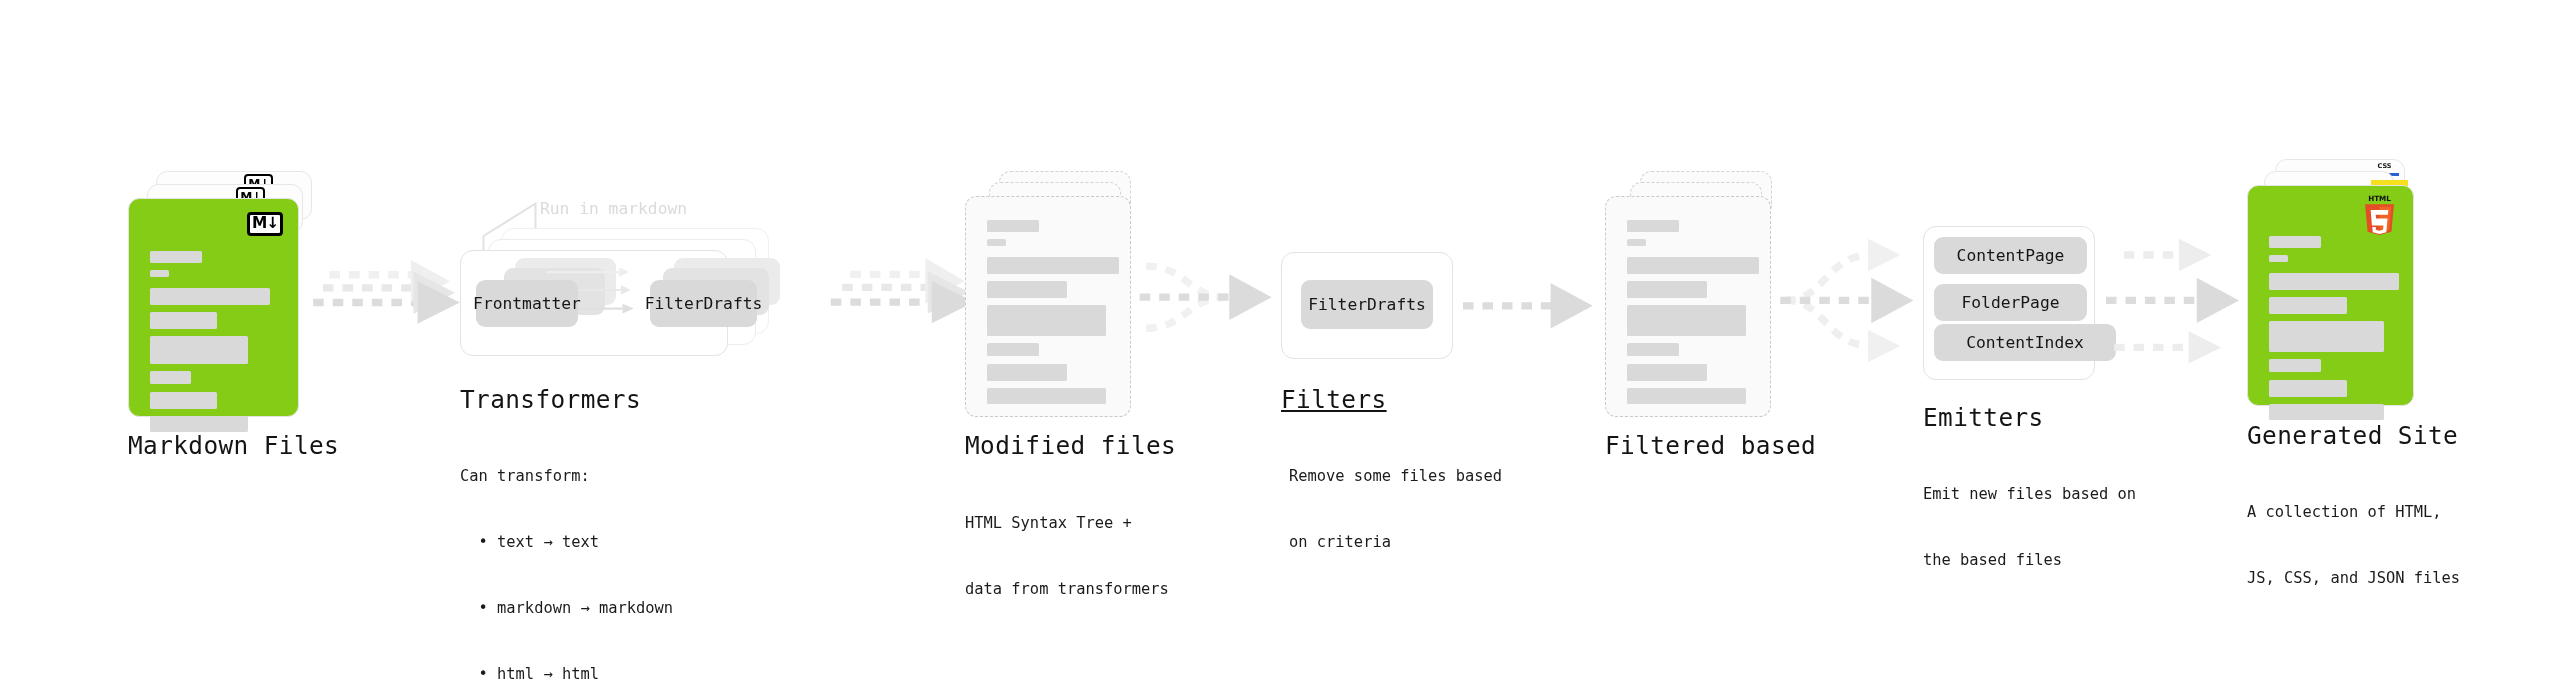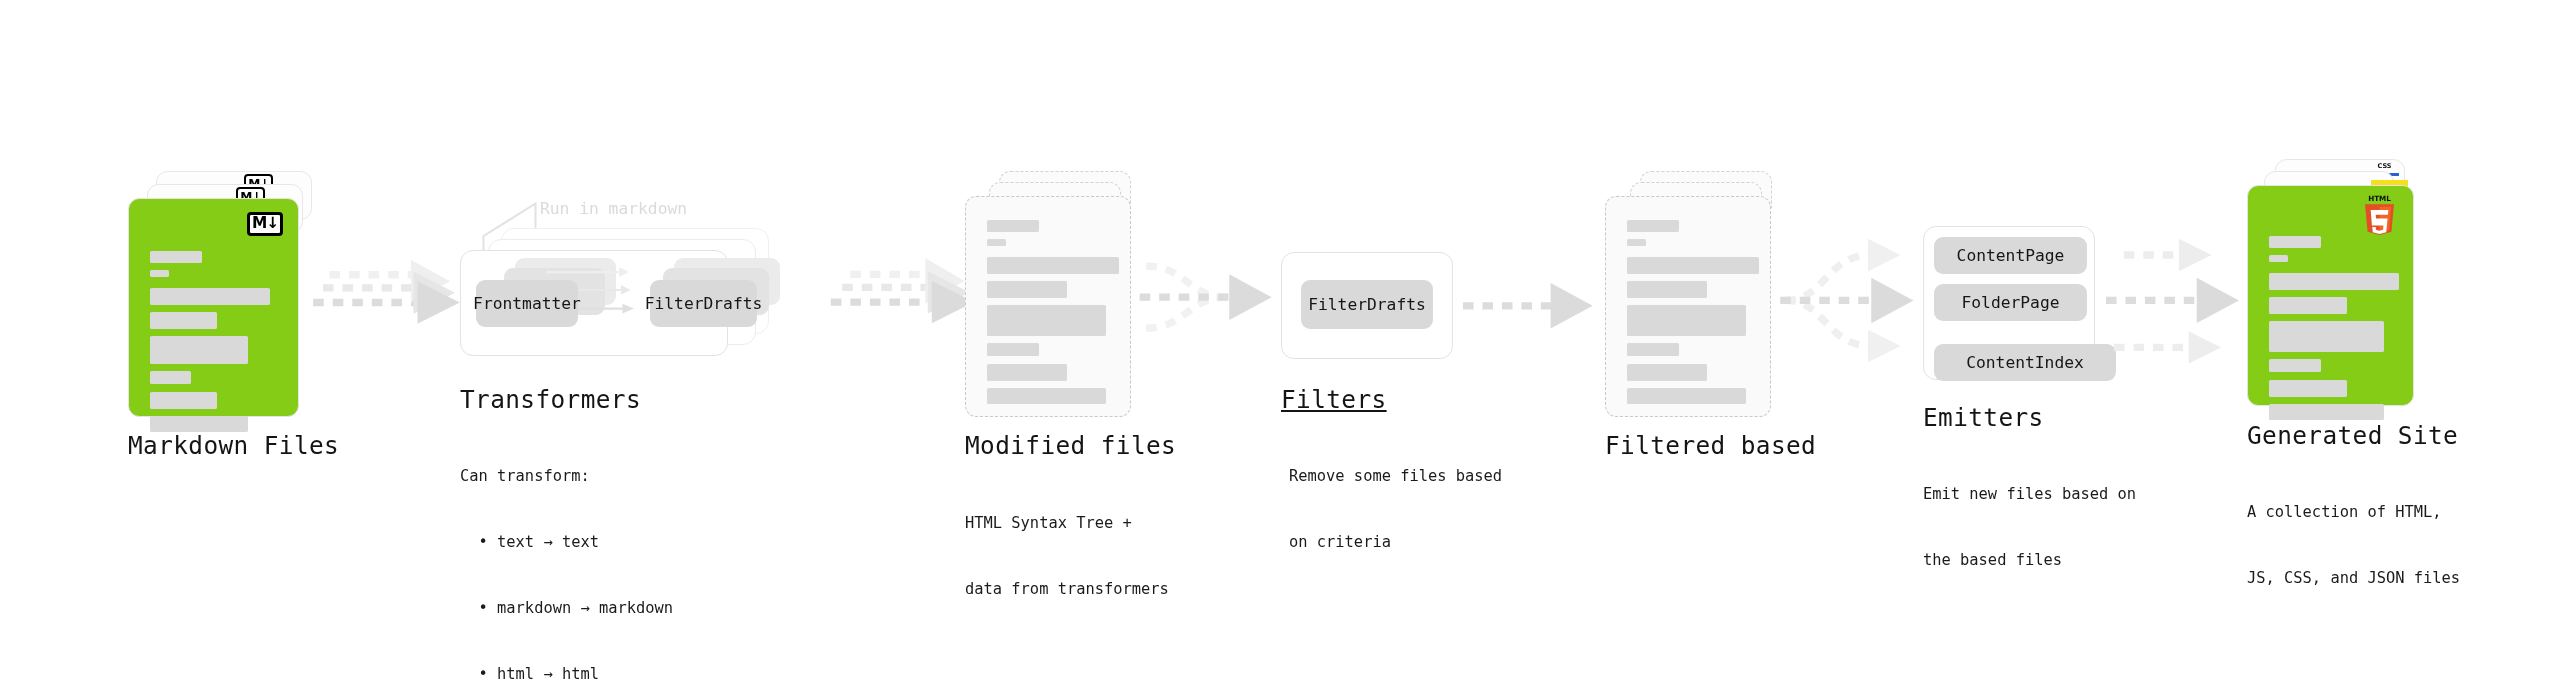--- a/index.html
+++ b/index.html
@@ -247,21 +247,21 @@
     </g>
     <polygon points="108,2 148,22 108,42" fill="#f0f0f0"></polygon>
     <polygon points="108,114 148,134 108,154" fill="#f0f0f0"></polygon>
     <polygon points="112,50 164,78 112,106" fill="#dbdbdb"></polygon>
   </svg>
 
   <div class="abs" style="left:0;top:0;">
     <div class="groupbox" style="left:1923px;top:226px;width:172px;height:154px;"></div>
     <div class="chip" style="left:1934px;top:237px;width:153px;height:37px;">ContentPage</div>
     <div class="chip" style="left:1934px;top:284px;width:153px;height:37px;">FolderPage</div>
-    <div class="chip" style="left:1934px;top:344px;width:182px;height:37px;">ContentIndex</div>
+    <div class="chip" style="left:1934px;top:324px;width:182px;height:37px;">ContentIndex</div>
 
     <div class="stage-title abs" style="left:1923px;top:403px;">Emitters</div>
     <div class="stage-sub abs" style="left:1923px;top:439px;">
       <div>Emit new files based on</div>
       <div>the based files</div>
     </div>
   </div>
 
   <svg class="abs" width="154" height="130" style="left:2106px;top:237px;" viewBox="0 0 190 160">
     <g fill="none" stroke-width="9" stroke-dasharray="13 11">

